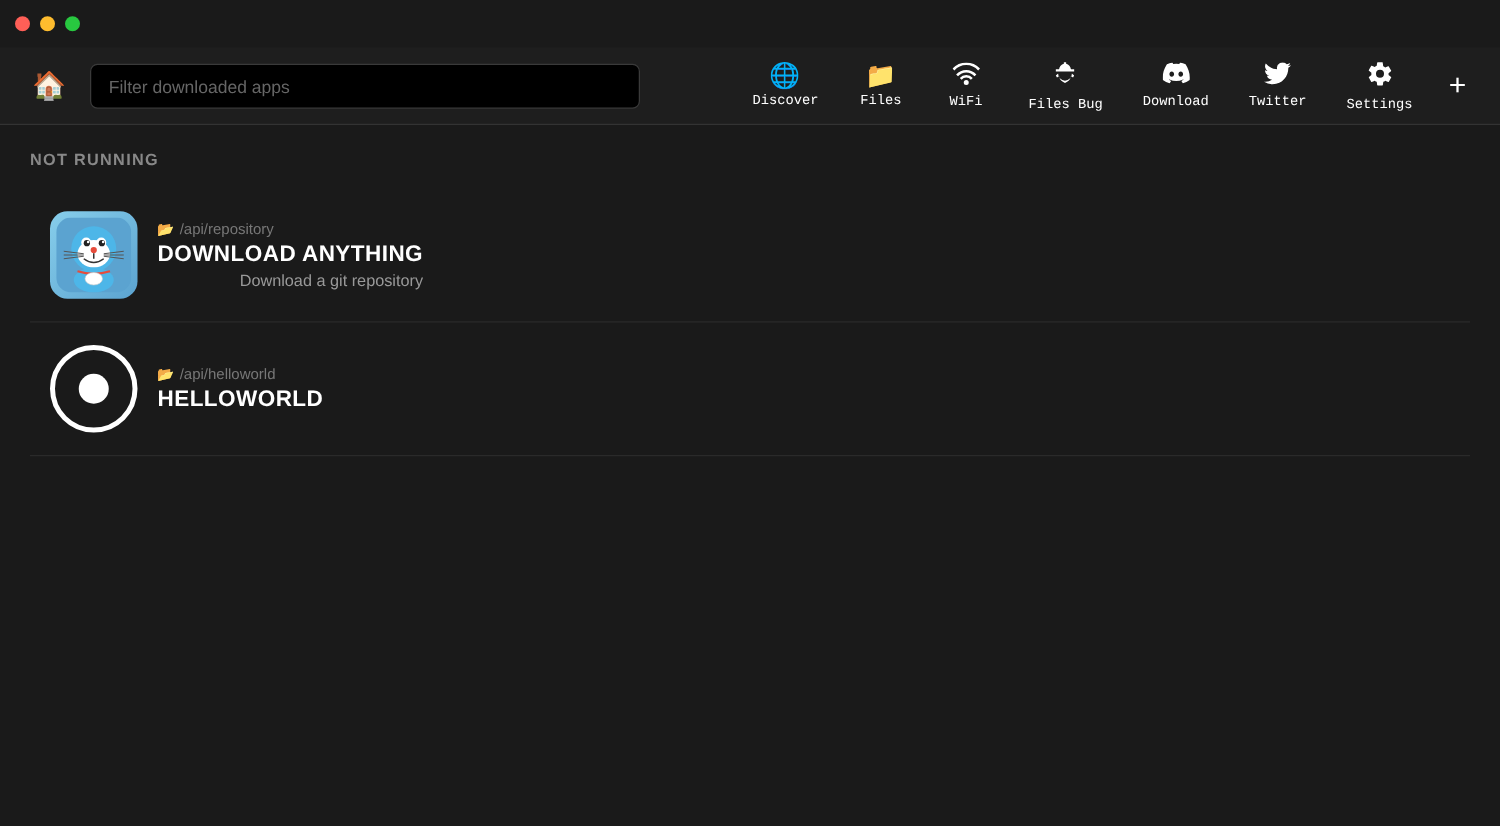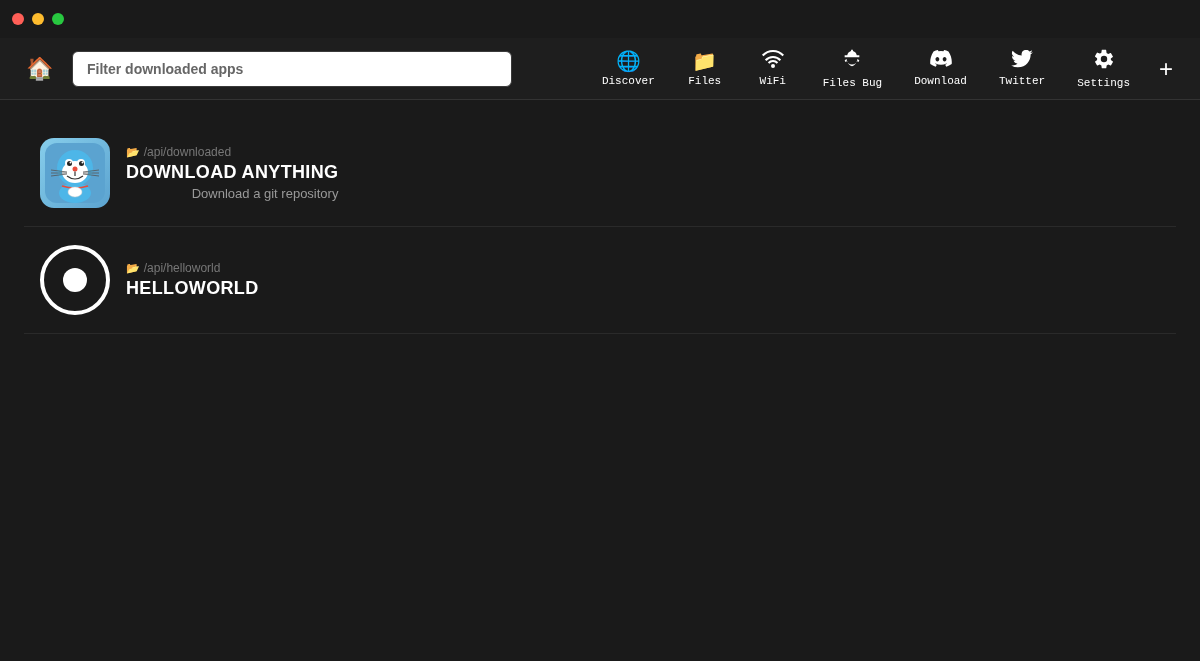--- a/index.html
+++ b/index.html
@@ -57,29 +57,28 @@
     }
 
     .home-icon {
       font-size: 22px;
       color: #ffffff;
     }
 
     .search-input {
       flex: 0 0 440px;
       height: 36px;
-      background-color: #ffffff;
+      background-color: #000000;
       border: 1px solid #3a3a3a;
       border-radius: 6px;
       padding: 0 14px;
       color: #888888;
       font-size: 14px;
       outline: none;
       margin-left: 8px;
-      font-weight: bold;
     }
 
     .search-input::placeholder { color: #666666; }
 
     .toolbar-spacer { flex: 1; }
 
     .toolbar-nav {
       display: flex;
       align-items: center;
       gap: 4px;
@@ -285,20 +284,21 @@
     </div>
 
   </div>
 
   <div class="add-btn">
     <span>+</span>
   </div>
 </div>
 
 <div class="main-content">
+  <div class="section-header">NOT RUNNING</div>
 
   <div class="app-item">
     <div class="app-icon-doraemon">
 
       <svg width="60" height="60" viewBox="0 0 60 60" xmlns="http://www.w3.org/2000/svg">
 
         <rect width="60" height="60" rx="12" fill="#5ba3d0"></rect>
 
         <circle cx="30" cy="25" r="18" fill="#4db6e8"></circle>
 
@@ -328,21 +328,21 @@
 
         <path d="M17 43 Q30 47 43 43" stroke="#e74c3c" stroke-width="1.5" fill="none"></path>
 
         <ellipse cx="30" cy="49" rx="7" ry="5" fill="white" stroke="#ccc" stroke-width="0.5"></ellipse>
       </svg>
     </div>
 
     <div class="app-info">
       <div class="app-path">
         <span class="folder-icon-small">📂</span>
-        <span>/api/downloaded</span>
+        <span>/api/repository</span>
       </div>
       <div class="app-name">DOWNLOAD ANYTHING</div>
       <div class="app-description">Download a git repository</div>
     </div>
   </div>
 
   <div class="app-item">
     <div class="app-icon-circle">
       <div class="app-icon-circle-inner"></div>
     </div>

